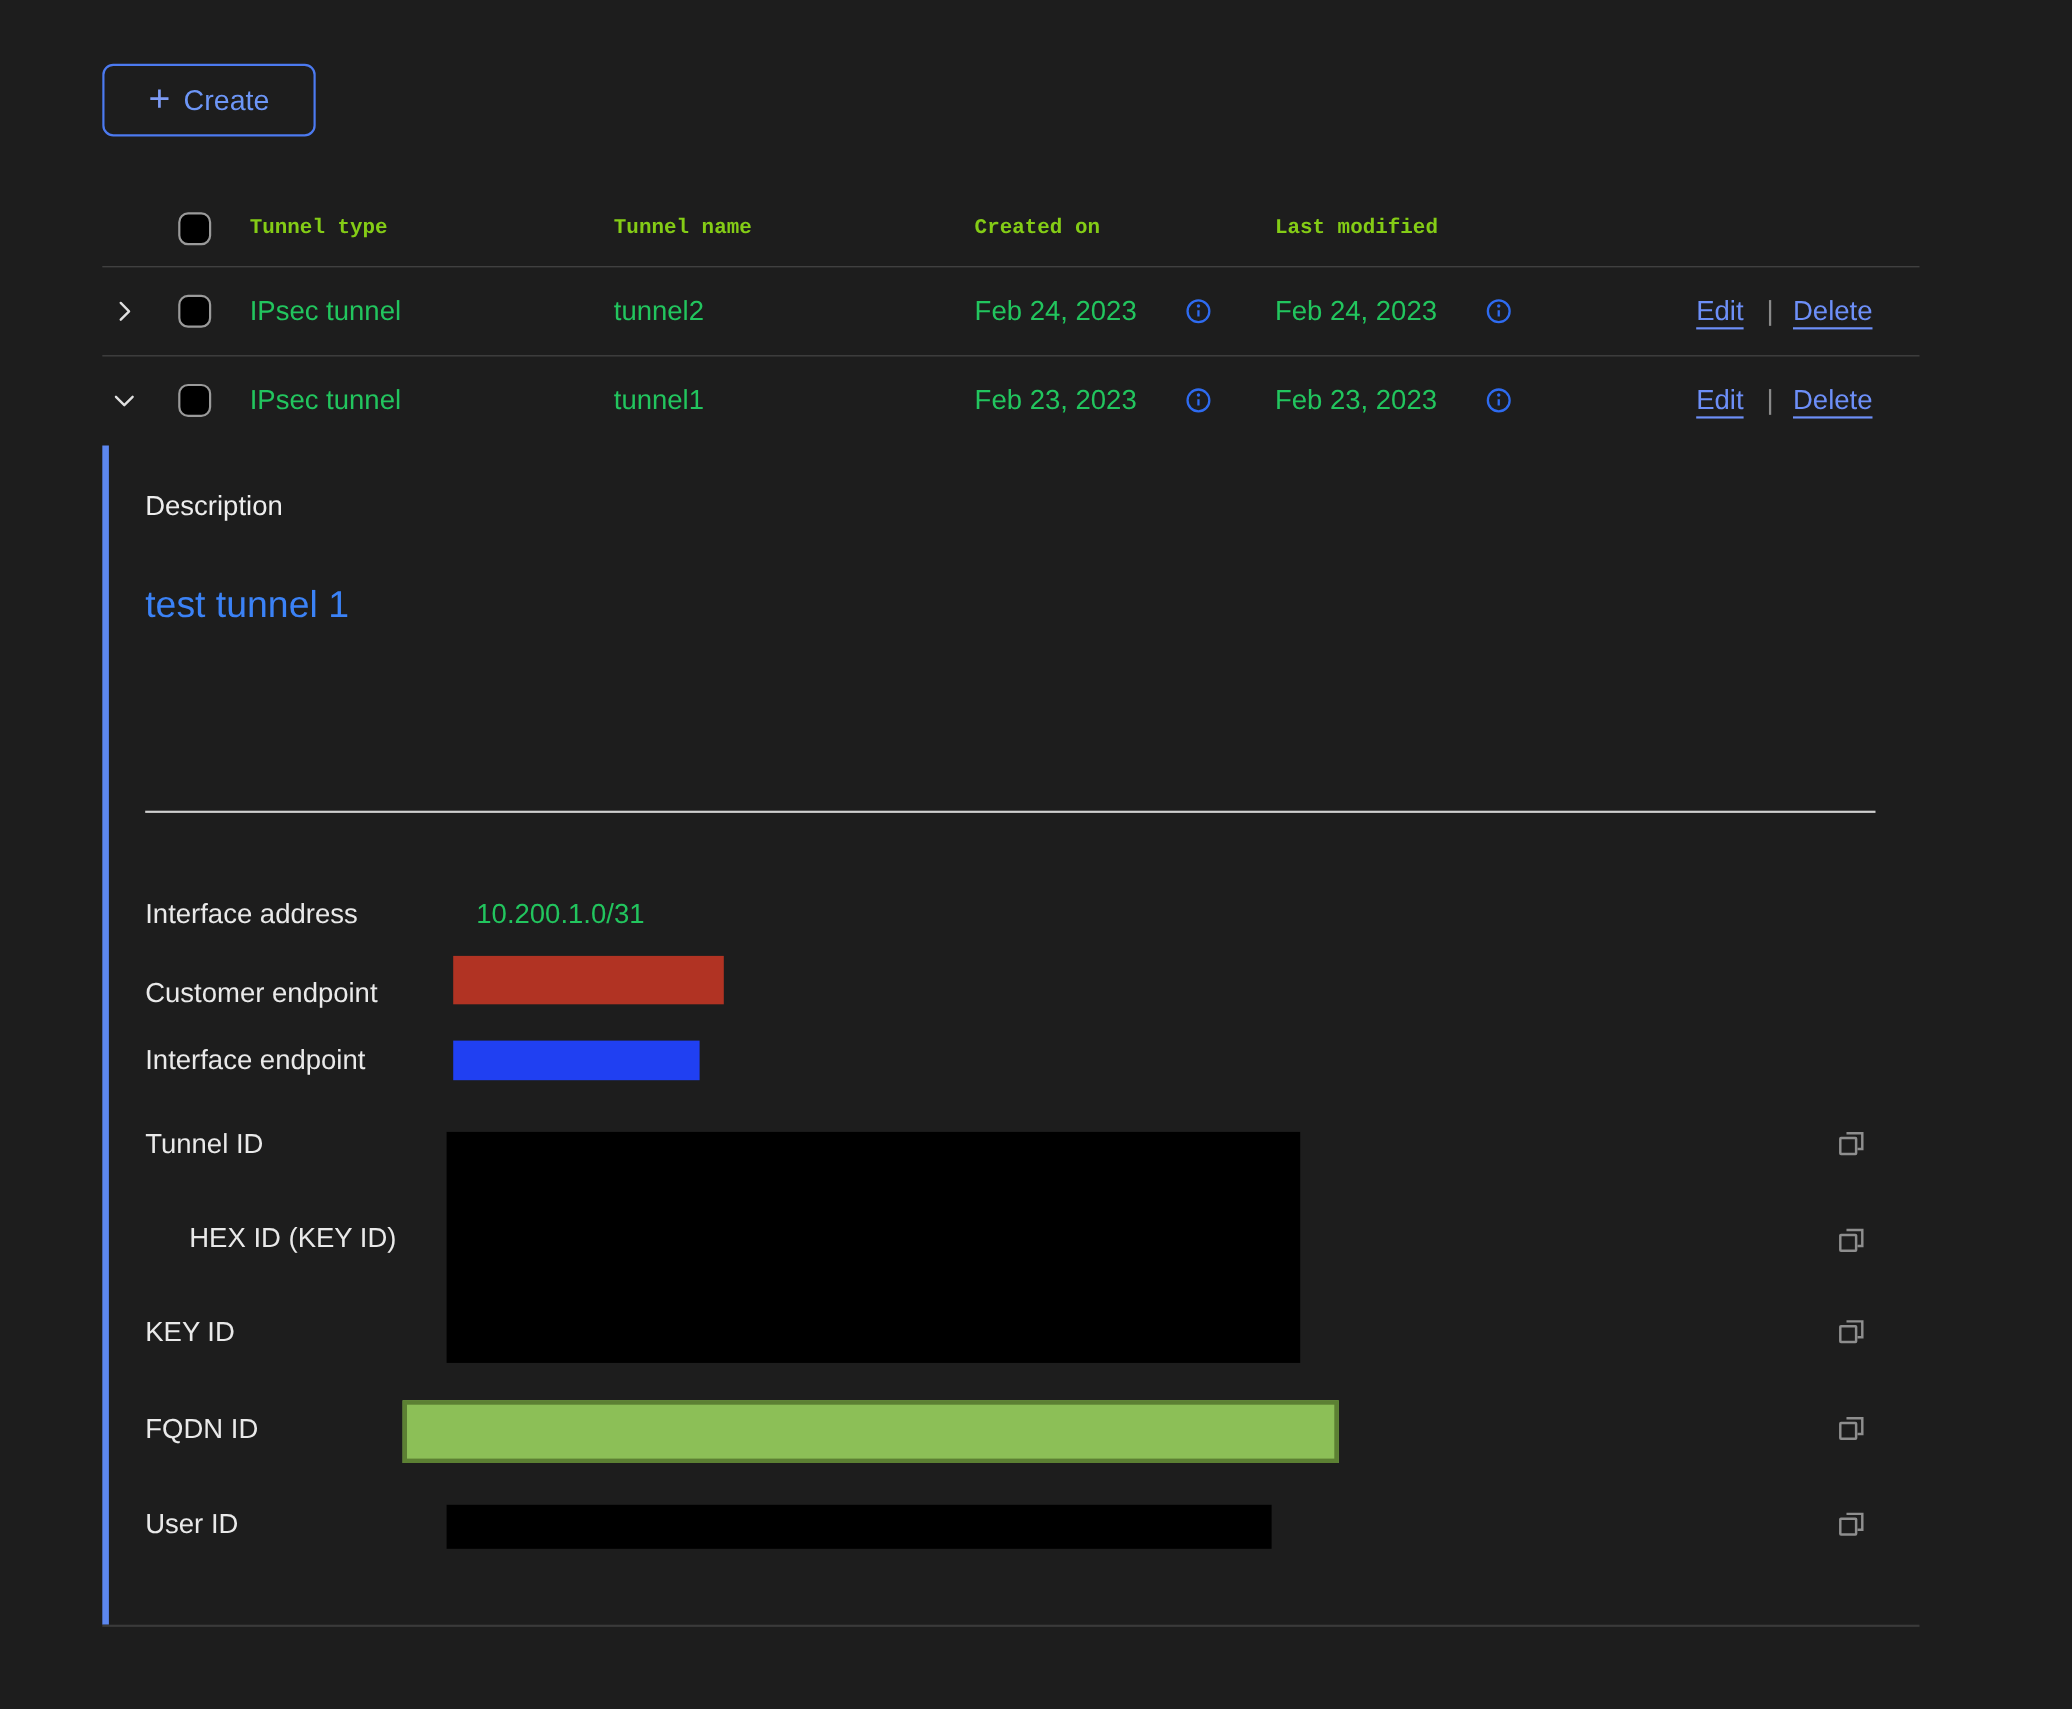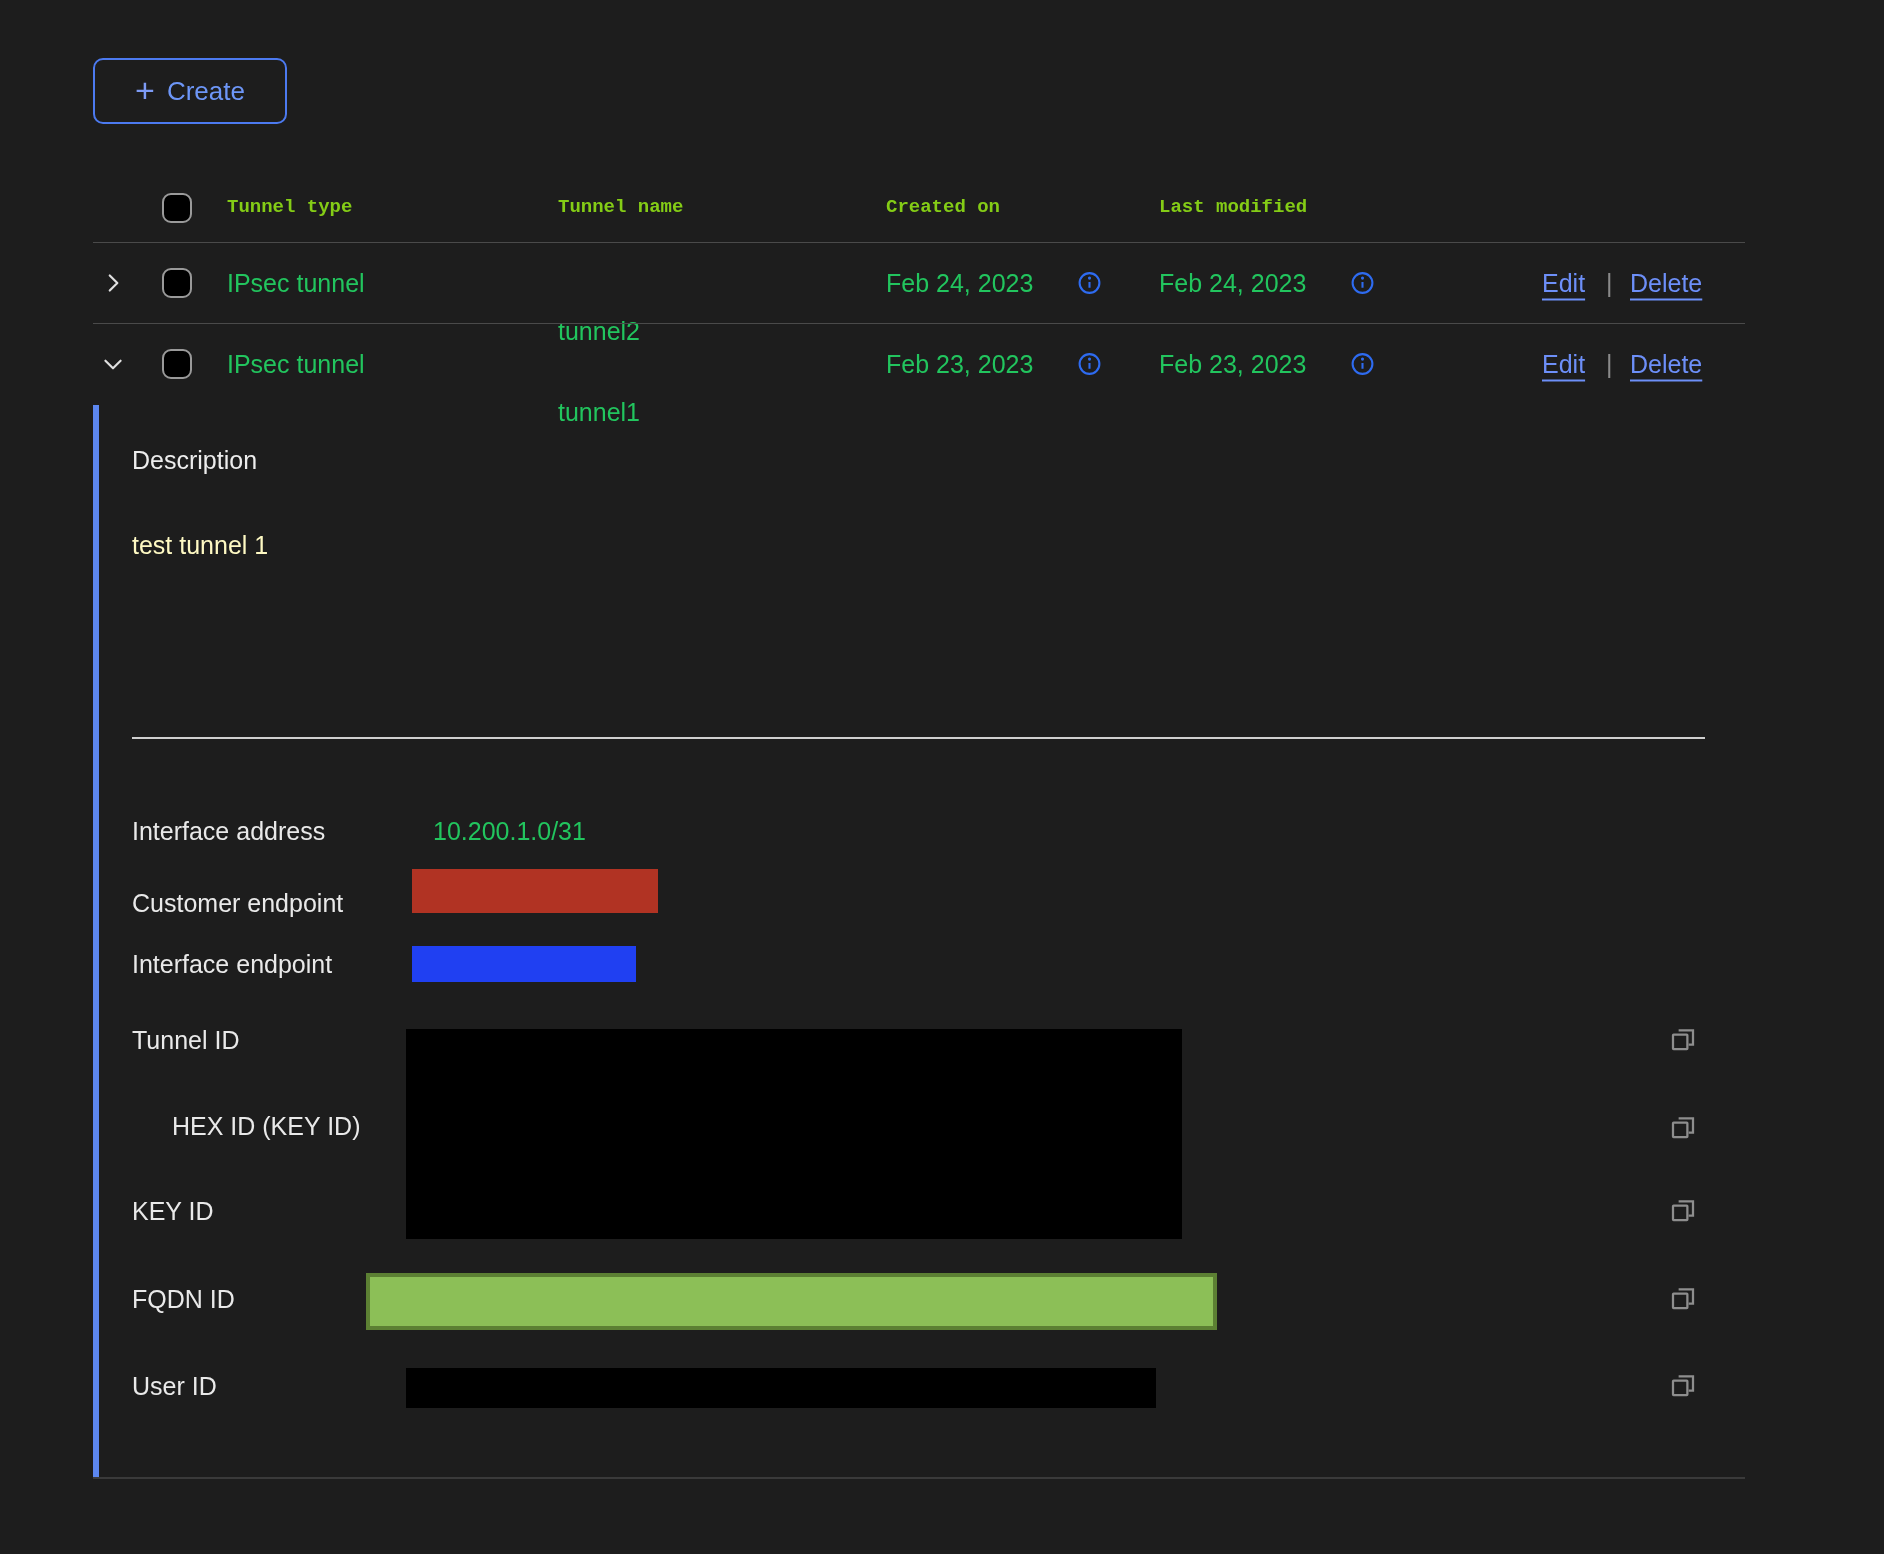--- a/index.html
+++ b/index.html
@@ -27,33 +27,33 @@
     width:30px;height:30px;border-radius:9px;border:2px solid #9a9a9a;
     background:#000;box-sizing:border-box;
   }
   .hdr-checkbox{position:absolute;left:162px;top:193px;}
   .row{position:absolute;left:93px;width:1652px;height:80px;}
   .row.r1{top:243px;} .row.r2{top:324px;}
   .cell{position:absolute;top:50%;transform:translateY(-50%);font-size:25px;color:#22c55e;white-space:nowrap;}
   .c-chevron{left:7px;width:26px;height:26px;}
   .c-check{left:69px;}
   .c-type{left:134px;}
-  .c-name{left:465px;margin-top:48px;}
+  .c-name{left:465px;}
   .c-created{left:793px;}
   .c-created-info{left:984px;width:25px;height:25px;}
   .c-modified{left:1066px;}
   .c-modified-info{left:1257px;width:25px;height:25px;}
   .c-edit{left:1449px;}
   .c-sep{left:1513px;color:#8a8a8a;}
   .c-delete{left:1537px;}
   .link{color:#6d8ff8;text-decoration:underline;text-underline-offset:7px;text-decoration-thickness:2px;cursor:pointer;}
   
   .accent-bar{position:absolute;left:93px;top:405px;width:6px;height:1072px;background:#5c87f0;}
   .desc-label{position:absolute;left:132px;top:446px;font-size:25px;color:#ededed;}
-  .desc-text{position:absolute;left:132px;top:531px;font-size:25px;color:#fef9c3;}
+  .desc-text{position:absolute;left:132px;top:531px;font-size:34px;color:#3b82f6;}
   .panel-divider{position:absolute;left:132px;top:737px;width:1573px;height:2px;background:#cfcfcf;}
   .f-label{position:absolute;left:132px;font-size:25px;color:#e9e9e9;white-space:nowrap;}
   .f-interface{top:817px;} .f-customer{top:889px;} .f-cloudflare{top:950px;}
   .f-tunnel{top:1026px;} .f-hex{top:1112px;margin-left:40px;} .f-key{top:1197px;}
   .f-fqdn{top:1285px;} .f-user{top:1372px;}
   .f-value{position:absolute;left:433px;top:817px;font-size:25px;color:#22c55e;}
   .redact{position:absolute;box-sizing:border-box;}
   .redact-red{left:412px;top:869px;width:246px;height:44px;background:#b13323;}
   .redact-blue{left:412px;top:946px;width:224px;height:36px;background:#2040f2;}
   .redact-black-lg{left:406px;top:1029px;width:776px;height:210px;background:#000;}

